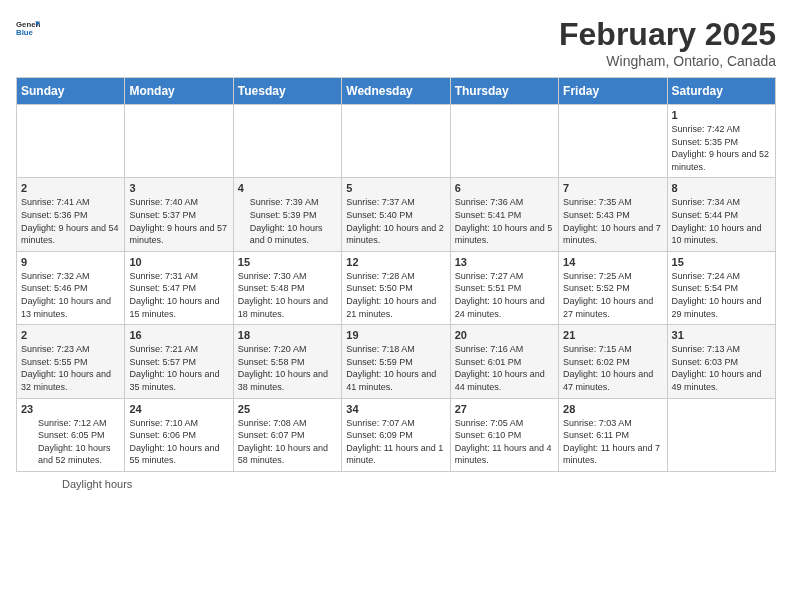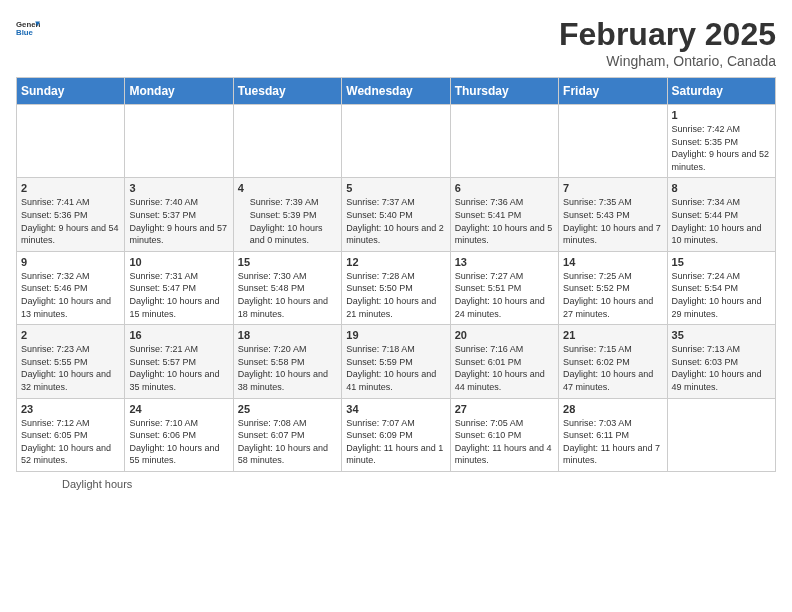--- a/index.html
+++ b/index.html
@@ -245,30 +245,30 @@
 Sunset: 6:01 PM
 Daylight: 10 hours and 44 minutes.</div>
         </td>
         <td>
           <div class="day-number">21</div>
           <div class="day-info" style="white-space: pre-wrap;">Sunrise: 7:15 AM
 Sunset: 6:02 PM
 Daylight: 10 hours and 47 minutes.</div>
         </td>
         <td>
-          <div class="day-number">35</div>
+          <div class="day-number">31</div>
           <div class="day-info" style="white-space: pre-wrap;">Sunrise: 7:13 AM
 Sunset: 6:03 PM
 Daylight: 10 hours and 49 minutes.</div>
         </td>
       </tr>
       <tr>
         <td>
           <div class="day-number">23</div>
-          <div class="day-info" style="white-space: pre-wrap;">Sunrise: 7:12 AM
+          <div class="day-info" style="white-space: pre-wrap; margin-left: 17px;">Sunrise: 7:12 AM
 Sunset: 6:05 PM
 Daylight: 10 hours and 52 minutes.</div>
         </td>
         <td>
           <div class="day-number">24</div>
           <div class="day-info" style="white-space: pre-wrap;">Sunrise: 7:10 AM
 Sunset: 6:06 PM
 Daylight: 10 hours and 55 minutes.</div>
         </td>
         <td>

